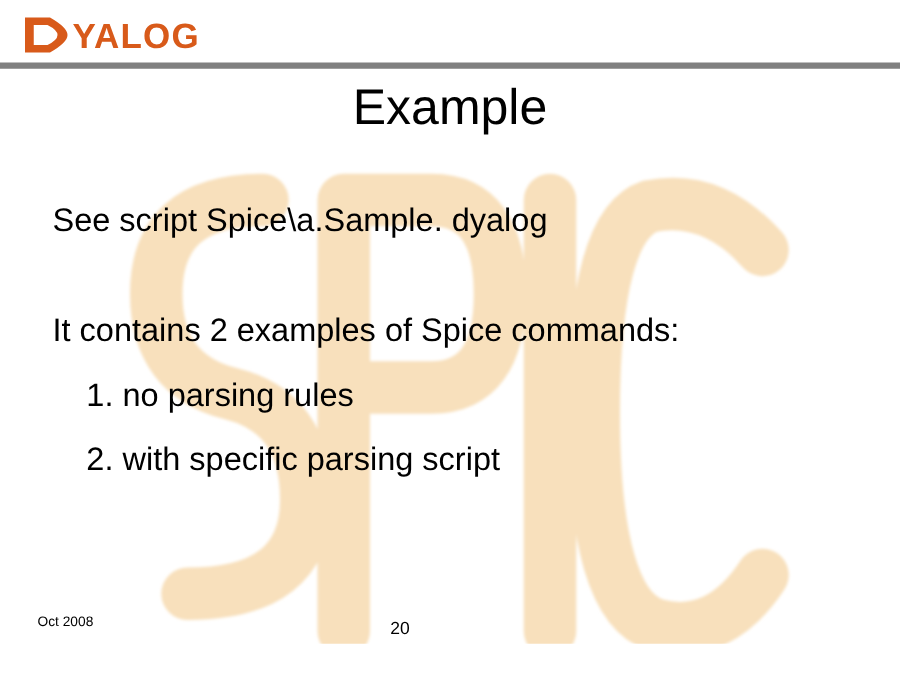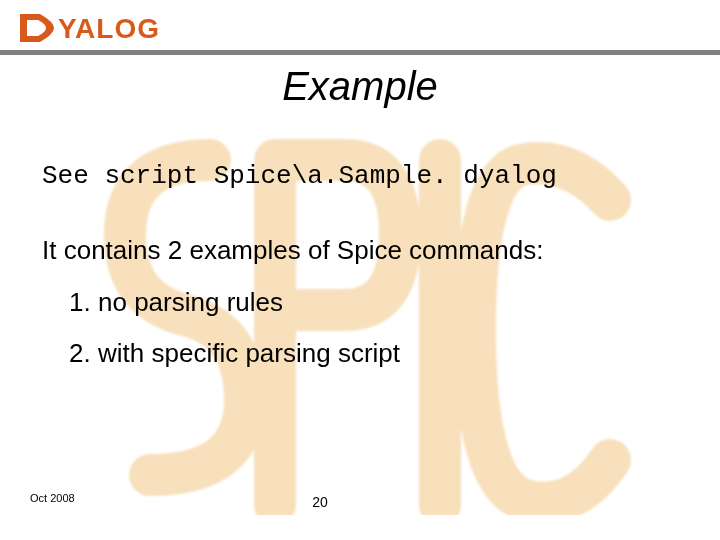--- a/index.html
+++ b/index.html
@@ -56,34 +56,33 @@
   
   .slide-title {
     position: absolute;
     left: 0;
     top: 64px;
     width: 720px;
     text-align: center;
     font-size: 40px;
     font-weight: 400;
     z-index: 2;
-    font-style: italic;
   }
 
   
   .body {
     position: absolute;
     left: 42px;
     top: 160px;
     width: 640px;
     font-size: 26px;
     line-height: 1.3;
     z-index: 2;
   }
-  .body .para1 { margin-bottom: 40px; font-family: Liberation Mono, monospace; }
+  .body .para1 { margin-bottom: 54px; }
   .body ol {
     margin: 4px 0 0 0;
     padding-left: 56px;
   }
   .body li { margin: 18px 0; }
 
   
   .footer-date {
     position: absolute;
     left: 30px;

